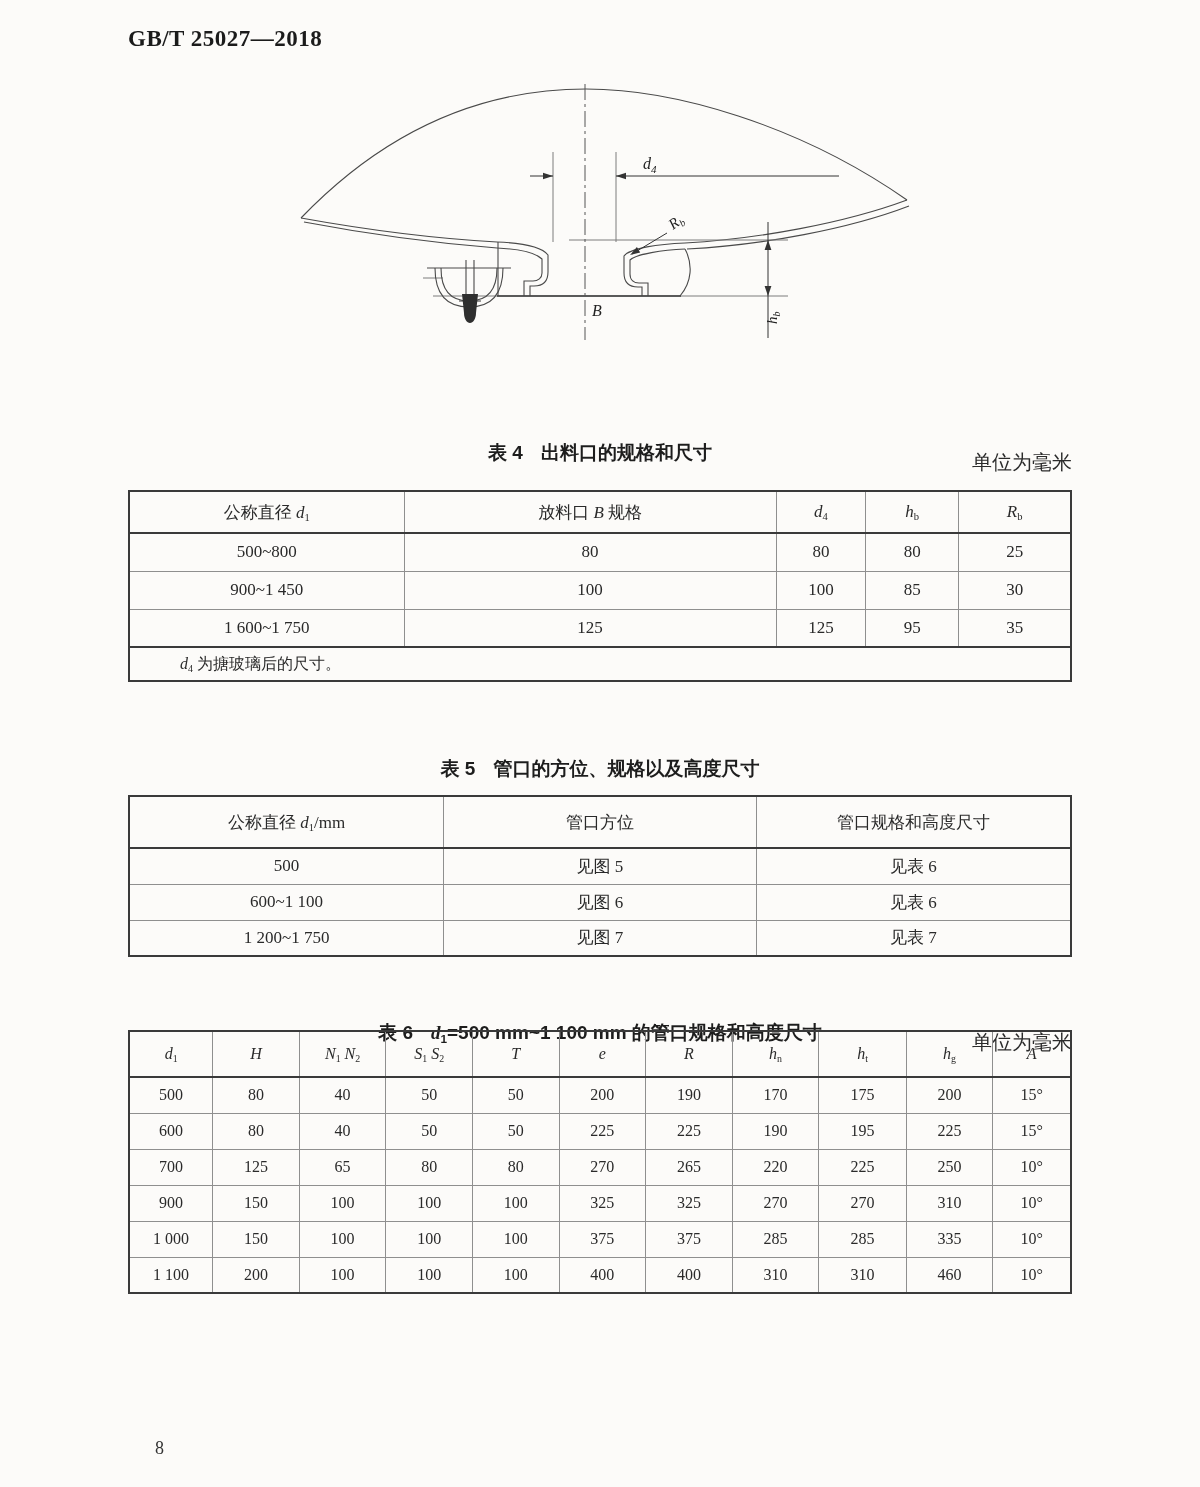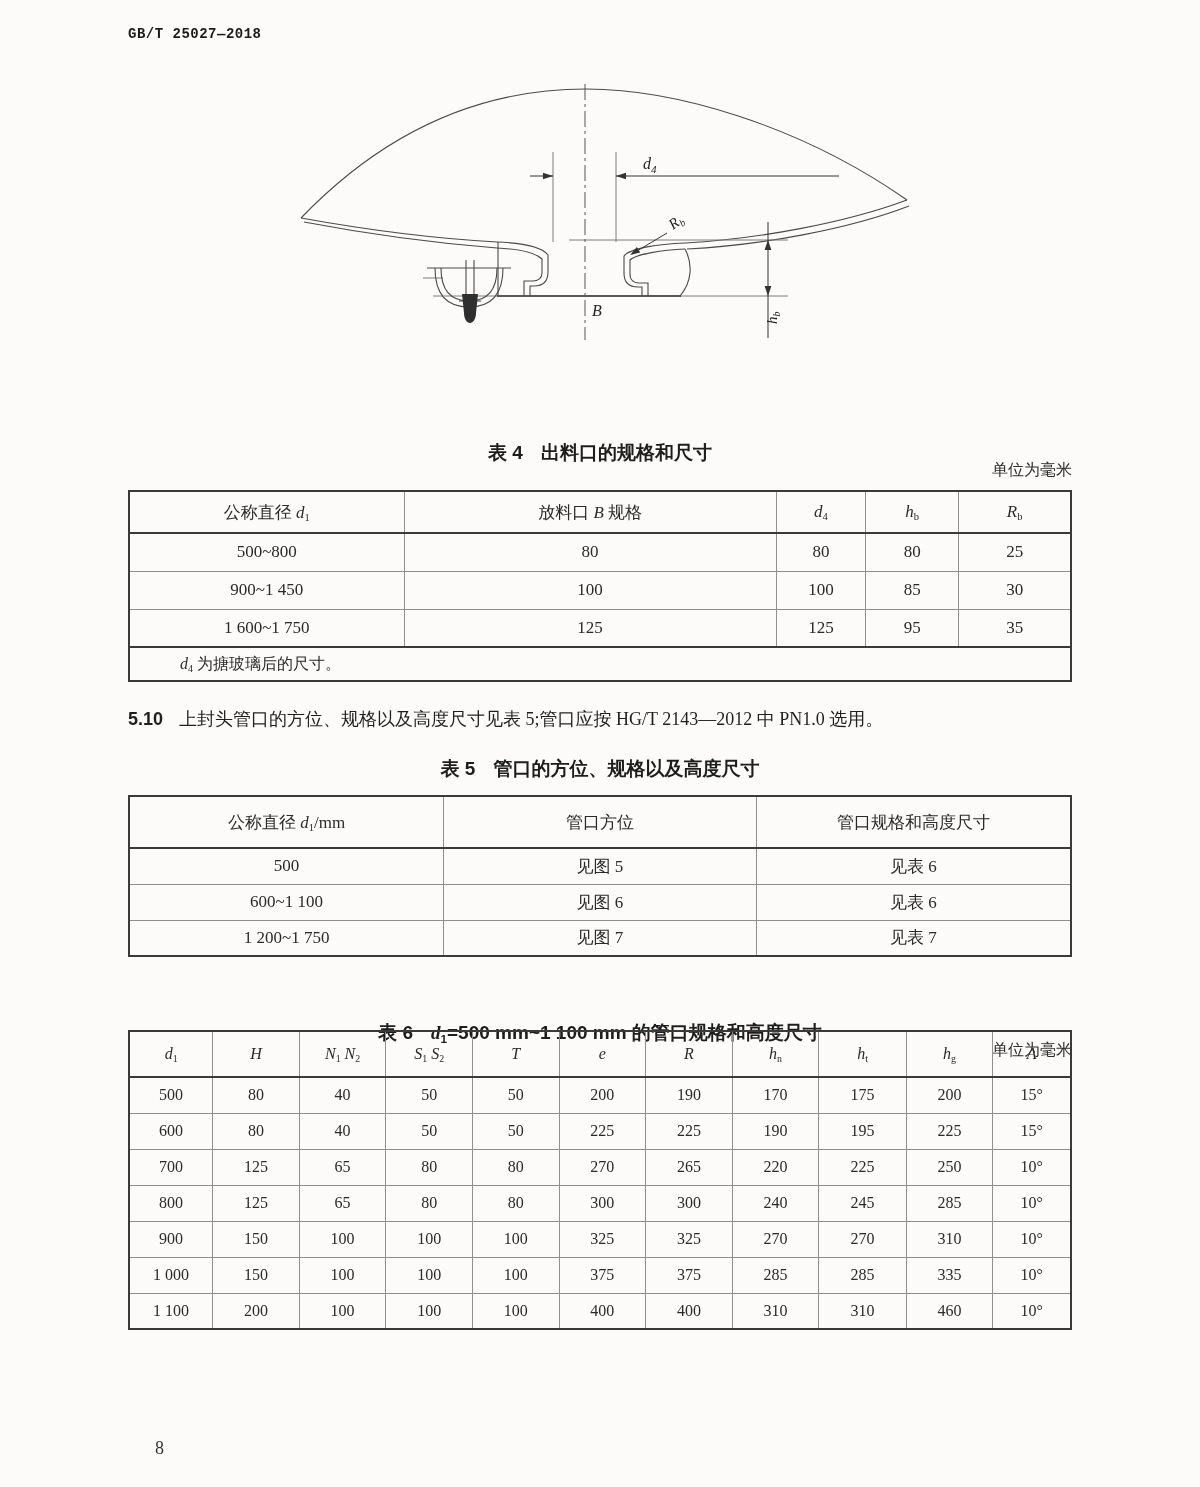--- a/index.html
+++ b/index.html
@@ -4,35 +4,35 @@
 <style>
   html,body{margin:0;padding:0;background:#e8e8e8;}
   .page{
     position:relative;width:1200px;height:1487px;margin:0 auto;
     background:#fcfbf9;color:#242424;
     font-family:"Liberation Serif","DejaVu Serif",serif;
     overflow:hidden;
   }
   .doc-header{
     position:absolute;left:128px;top:26px;
-    font-family:Liberation Mono, monospace;
-    font-weight:bold;font-size:14px;letter-spacing:0.5px;color:#1b1b1b;
+    font-family:Liberation Serif, serif;
+    font-weight:bold;font-size:23px;letter-spacing:0.5px;color:#1b1b1b;
   }
   .figure-wrap{position:absolute;left:283px;top:72px;width:640px;height:292px;}
   .caption-row{position:absolute;left:128px;width:944px;height:28px;}
   .caption{
     text-align:center;
     font-family:"Liberation Sans","DejaVu Sans",sans-serif;
     font-weight:bold;font-size:19px;color:#1d1d1d;
   }
   .caption .cap-title{margin-left:18px;}
   .caption i{font-family:"Liberation Serif","DejaVu Serif",serif;font-style:italic;}
   .unit-note{
-    position:absolute;right:0;top:20px;
-    font-size:16px;font-weight:normal;color:#2b2b2b;
+    position:absolute;right:0;top:9px;
+    font-size:20px;font-weight:normal;color:#2b2b2b;
     font-family:"Liberation Serif","DejaVu Serif",serif;
   }
   sub{font-size:0.62em;vertical-align:-0.3em;line-height:0;}
   i{font-style:italic;}
   .gb-table{
     position:absolute;left:128px;width:944px;
     border-collapse:collapse;table-layout:fixed;
     font-size:17px;color:#2a2a2a;
     border:2px solid #3a3a3a;
     padding-left:24px;
@@ -187,23 +187,20 @@
           <td>35</td>
         </tr>
       </tbody>
     <tfoot>
       <tr>
         <td colspan="5"><i>d</i><sub>4</sub> 为搪玻璃后的尺寸。</td>
       </tr>
     </tfoot>
   </table>
 
-  <div class="clause">
-    <span class="clause-num">5.10</span><span>上封头管口的方位、规格以及高度尺寸见表 5;管口应按 HG/T 2143—2012 中 PN1.0 选用。</span>
-  </div>
 
   <div class="caption-row t5-caption-row">
     <div class="caption">
       <span>表 5</span><span class="cap-title">管口的方位、规格以及高度尺寸</span>
     </div>
   </div>
 
   <table class="gb-table table5">
     <colgroup>
       <col style="width:33.4%">
@@ -306,33 +303,20 @@
           <td>80</td>
           <td>80</td>
           <td>270</td>
           <td>265</td>
           <td>220</td>
           <td>225</td>
           <td>250</td>
           <td>10°</td>
         </tr>
         <tr>
-          <td>800</td>
-          <td>125</td>
-          <td>65</td>
-          <td>80</td>
-          <td>80</td>
-          <td>300</td>
-          <td>300</td>
-          <td>240</td>
-          <td>245</td>
-          <td>285</td>
-          <td>10°</td>
-        </tr>
-        <tr>
           <td>900</td>
           <td>150</td>
           <td>100</td>
           <td>100</td>
           <td>100</td>
           <td>325</td>
           <td>325</td>
           <td>270</td>
           <td>270</td>
           <td>310</td>

